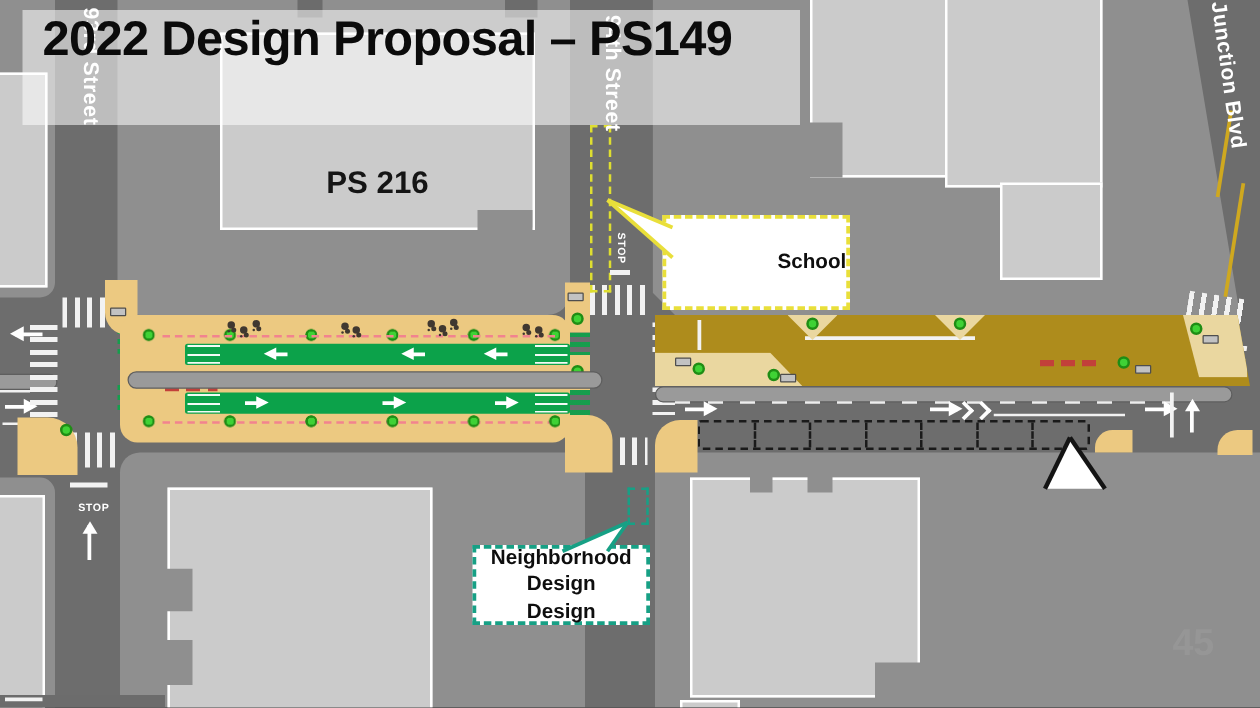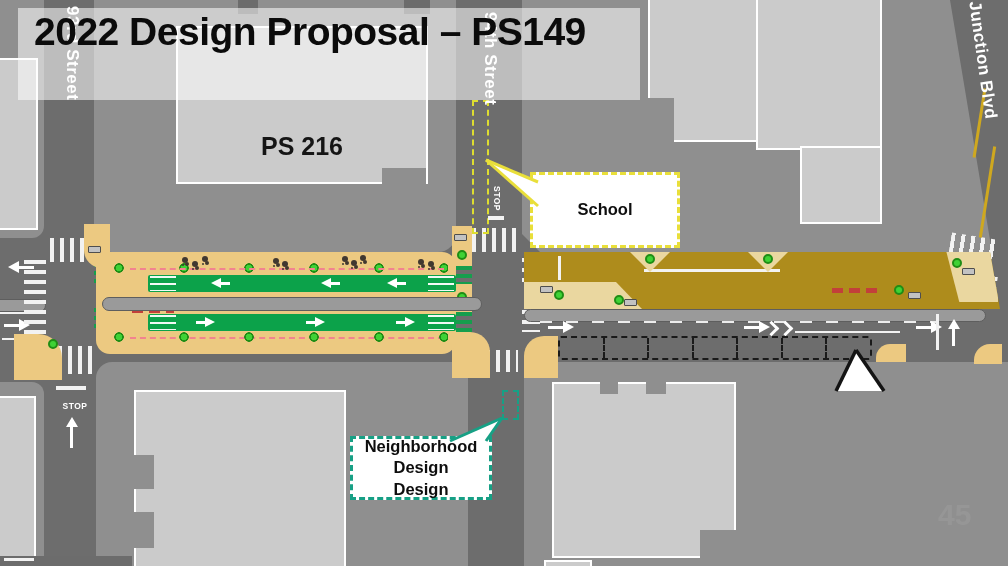--- a/index.html
+++ b/index.html
@@ -211,24 +211,24 @@
   <div class="whiteline" style="left:986px;top:146px;width:3px;height:92px;background:#cfa81f;transform:rotate(9deg);"></div>
 
   <div class="vlabel" style="left:82px;top:6px;">93rd Street</div>
   <div class="vlabel" style="left:500px;top:12px;">94th Street</div>
   <div class="vlabel" style="left:984px;top:0;transform:rotate(82deg);">Junction Blvd</div>
 
   <div id="title-band">
     <div class="t1">2022 Design Proposal – PS149</div>
   </div>
 
-  <div class="callout" style="left:530px;top:172px;width:150px;height:76px;border-color:#e9df3a;">
+  <div class="callout" style="left:530px;top:172px;width:150px;height:76px;border-color:#e9df3a;text-align:right;">
     <div>School</div>
   </div>
-  <div class="callout" style="left:350px;top:436px;width:142px;height:64px;border-color:#17a085;">
+  <div class="callout" style="left:378px;top:436px;width:142px;height:64px;border-color:#17a085;">
     <div>Neighborhood</div>
     <div>Design</div>
     <div>Design</div>
   </div>
 
   <svg class="overlay" width="1008" height="566">
     <g>
       <polygon points="538,182 538,206 486,160" fill="#ffffff"></polygon>
       <line x1="538" y1="182" x2="486" y2="160" stroke="#e9df3a" stroke-width="3"></line>
       <line x1="538" y1="206" x2="486" y2="160" stroke="#e9df3a" stroke-width="3"></line>

